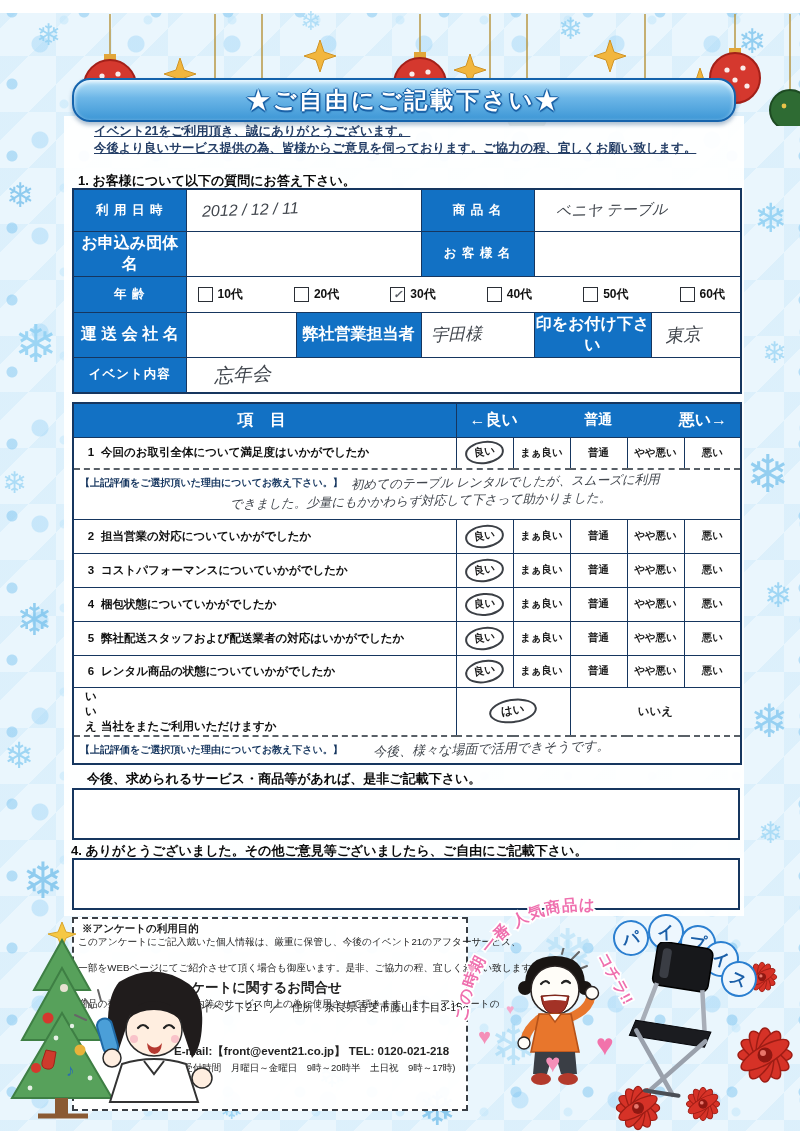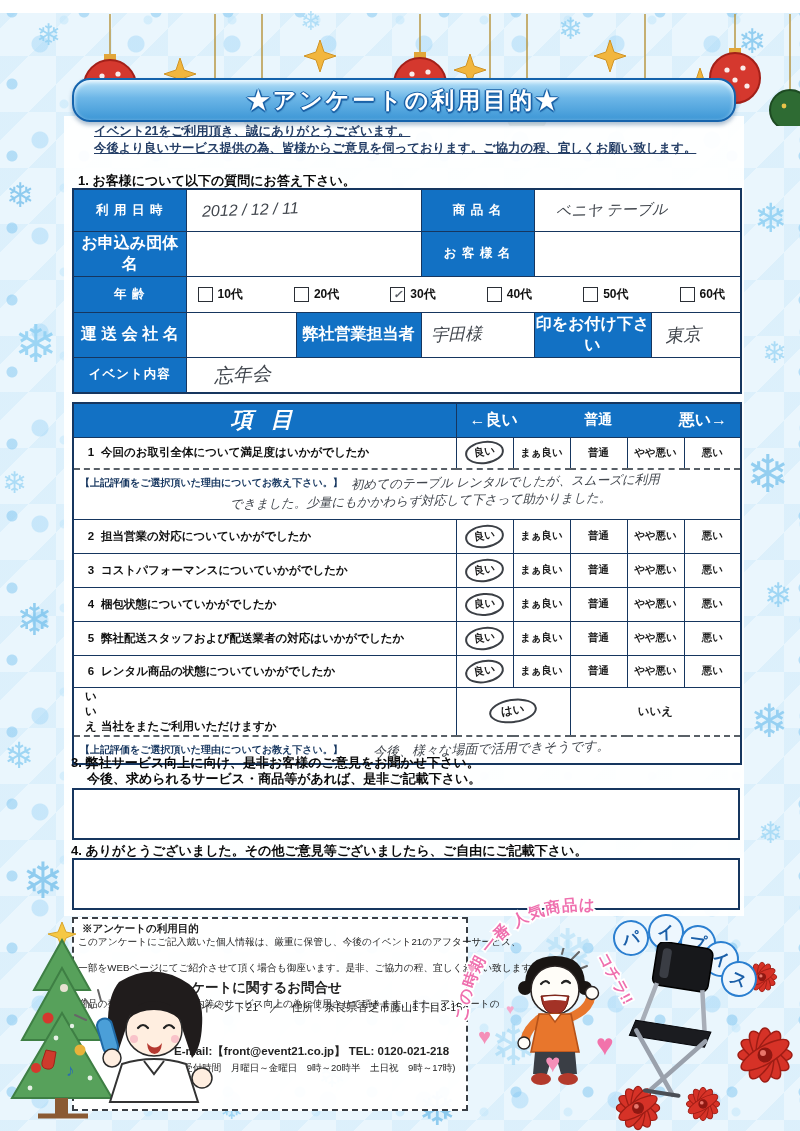--- a/index.html
+++ b/index.html
@@ -29,21 +29,21 @@
   table.t td,table.t th{border:1.6px solid #16365f;overflow:hidden;}
   .lbl{background:#1271c4;color:#fff;font-weight:bold;text-align:center;font-size:12.5px;letter-spacing:1px;}
   .lbl.sm{font-size:16px;letter-spacing:0;}
   .val{background:#fff;}
   .hw{font-style:italic;color:#41464d;white-space:nowrap;display:inline-block;}
   .agebox{display:flex;align-items:center;justify-content:space-between;padding:0 14px 0 10px;}
   .agl{display:flex;align-items:center;gap:5px;font-size:12px;font-weight:600;color:#111;cursor:pointer;}
   .cb{width:13px;height:13px;border:1.7px solid #2b2f36;background:#fff;display:inline-flex;align-items:center;justify-content:center;}
   .ck{font-size:11px;color:#5a5f66;font-style:italic;line-height:1;}
   .t2 th{background:#1271c4;color:#fff;}
-  .t2 .itemh{font-size:22px;font-weight:bold;letter-spacing:6px;font-style:italic;}
+  .t2 .itemh{font-size:16px;font-weight:bold;letter-spacing:6px;}
   .t2 .scaleh{display:flex;align-items:center;justify-content:space-between;padding:0 12px;font-size:16px;font-weight:bold;}
   .q{font-size:11.5px;font-weight:600;color:#111;padding-left:7px;background:#fff;}
   .qno{display:inline-block;width:20px;text-align:center;}
   .opt{text-align:center;font-size:10.5px;font-weight:bold;color:#1c1c1c;background:#fff;cursor:pointer;}
   .circ{display:inline-block;border:2px solid #3c4046;border-radius:50%;padding:2px 7px 3px;transform:rotate(-8deg);}
   .reason{border-top:2.2px dashed #596067 !important;background:#fff;padding:2px 6px;vertical-align:top;}
   .rlabel{font-size:10px;font-weight:bold;color:#16365f;}
   .freebox{position:absolute;border:2px solid #16365f;background:#fff;cursor:text;}
   .fbox{position:absolute;left:72px;top:917px;width:392px;height:190px;border:2px dashed #3a3f45;background:rgba(255,255,255,.96);}
   .ftext{position:absolute;color:#222;white-space:nowrap;}
@@ -154,21 +154,21 @@
           <circle cx="521" cy="96" r="2.4"></circle>
           <circle cx="533" cy="104" r="2.4"></circle>
           <circle cx="784" cy="92" r="2.4"></circle>
         </g>
     </g>
   </svg>
 
   <div class="paper"></div>
 
   <div class="banner">
-    <span>★アンケートの利用目的★</span>
+    <span>★ご自由にご記載下さい★</span>
   </div>
 
   <div class="intro" style="top:123px">イベント21をご利用頂き、誠にありがとうございます。</div>
   <div class="intro" style="top:140px">今後より良いサービス提供の為、皆様からご意見を伺っております。ご協力の程、宜しくお願い致します。</div>
 
   <div class="sechead" style="left:78px;top:172px">1. お客様について以下の質問にお答え下さい。</div>
   <table class="t t1 abs" style="left:72px;top:188px;width:668px">
     <colgroup>
         <col style="width:113px">
         <col style="width:110px">
@@ -330,21 +330,20 @@
     </tr>
     <tr style="height:28px">
       <td class="reason" colspan="6">
         <span class="rlabel">【上記評価をご選択頂いた理由についてお教え下さい。】</span>
         <span class="hw" style="font-size:13px;transform:rotate(-1.5deg);margin-left:26px">今後、様々な場面で活用できそうです。</span>
       </td>
     </tr>
   </tbody>
     </table>
 
-  <div class="sechead" style="left:71px;top:754px">3. 弊社サービス向上に向け、是非お客様のご意見をお聞かせ下さい。</div>
   <div class="sechead" style="left:87px;top:770px">今後、求められるサービス・商品等があれば、是非ご記載下さい。</div>
   <div class="freebox" style="left:72px;top:788px;width:664px;height:48px"><span class="hw"></span></div>
 
   <div class="sechead" style="left:71px;top:842px">4. ありがとうございました。その他ご意見等ございましたら、ご自由にご記載下さい。</div>
   <div class="freebox" style="left:72px;top:858px;width:664px;height:48px"><span class="hw"></span></div>
 
   <div class="fbox"></div>
   <div class="ftext" style="left:82px;top:922px;font-size:10.5px;font-weight:bold">※アンケートの利用目的</div>
   <div class="ftext" style="left:78px;top:936px;font-size:9.7px">このアンケートにご記入戴いた個人情報は、厳重に保管し、今後のイベント21のアフターサービス、</div>
   <div class="ftext" style="left:78px;top:998px;font-size:9.7px">商品の発送、新商品のご案内等のサービス向上の為に使用させて頂きます。また、アンケートの</div>

